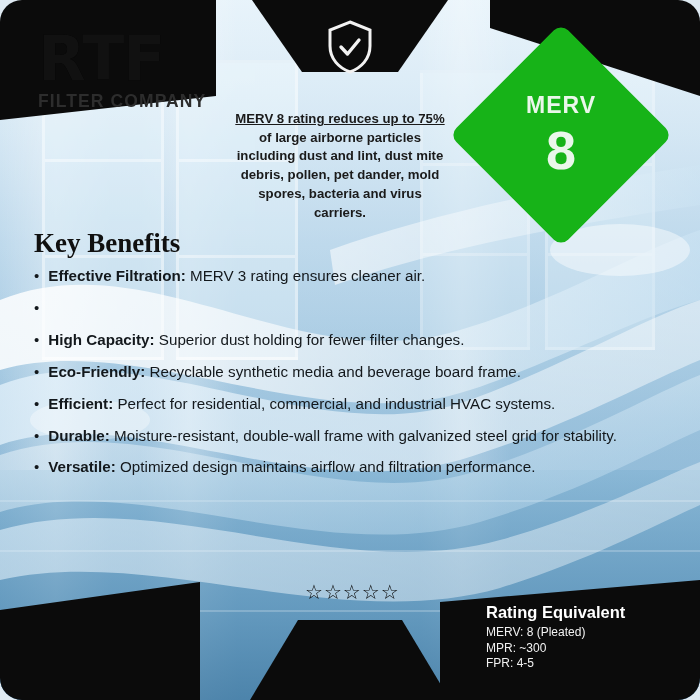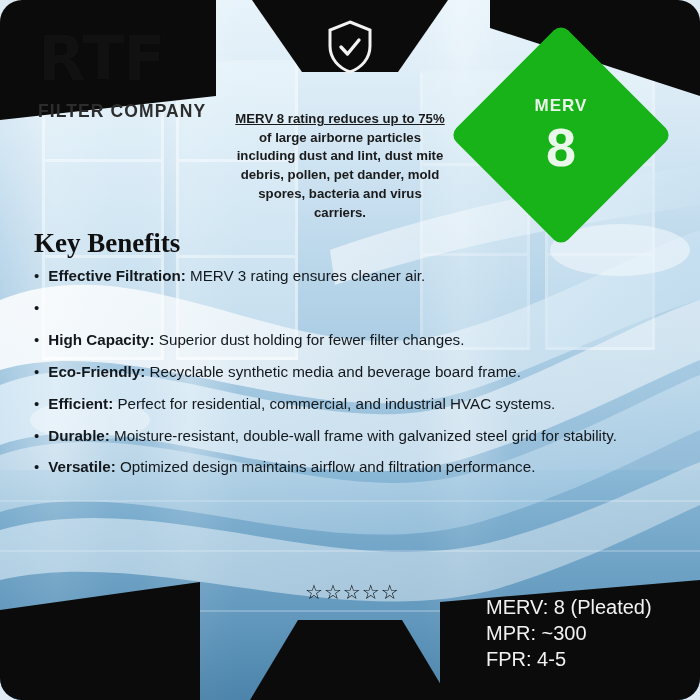--- a/index.html
+++ b/index.html
@@ -93,21 +93,21 @@
     -webkit-text-stroke:0px;
     text-shadow:
       0 0 0 #000;
   }
   .logo-sub {
     font-family:"Liberation Sans", sans-serif;
     font-weight:bold;
     font-size:17.5px;
     letter-spacing:1.1px;
     color:#2d2d2d;
-    margin-top:12px;
+    margin-top:2px;
   }
 
   
   .shield-wrap {
     position:absolute; left:327px; top:20px; width:46px; height:54px;
   }
 
   
   .merv-blurb {
     position:absolute; left:232px; top:110px; width:216px;
@@ -128,21 +128,21 @@
     border-radius:10px;
   }
   .diamond-inner {
     position:absolute; left:482px; top:56px; width:158px; height:158px;
     display:flex; flex-direction:column;
     align-items:center; justify-content:center;
     color:#eaf7ea;
     font-weight:bold;
     line-height:1;
   }
-  .diamond-label { font-size:17px; letter-spacing:1px; }
+  .diamond-label { font-size:23px; letter-spacing:1px; }
   .diamond-num { font-size:54px; margin-top:6px; }
 
   
   .kb-title {
     position:absolute; left:34px; top:228px;
     font-size:27px; font-weight:bold; color:#101010;font-family:Liberation Serif, serif;
   }
   .kb-list {
     position:absolute; left:34px; top:266px; width:628px;
   }
@@ -164,21 +164,21 @@
     font-size:20px;
     letter-spacing:1px;
   }
 
   
   .rating {
     position:absolute; right:24px; bottom:28px;
     text-align:left; width:190px;
   }
   .rating-title { font-size:16.5px; font-weight:bold; color:#fff; margin-bottom:3px; }
-  .rating-line { font-size:20px; color:#f2f2f2; line-height:1.3; }
+  .rating-line { font-size:12px; color:#f2f2f2; line-height:1.3; }
 </style>
 </head>
 <body>
 
 <div id="page">
 
   <div class="bg-room"></div>
   <div class="window win1">
     <div class="mullion-h" style="top:96px"></div>
       <div class="mullion-h" style="top:192px"></div>
@@ -284,18 +284,19 @@
       <span class="kb-bullet">•</span>
       <span><b>Versatile:</b><span> Optimized design maintains airflow and filtration performance.</span></span>
     </div>
   </div>
 
   <div class="stars">
     <span>☆☆☆☆☆</span>
   </div>
 
   <div class="rating">
+    <div class="rating-title">Rating Equivalent</div>
     <div class="rating-line">MERV: 8 (Pleated)</div>
     <div class="rating-line">MPR: ~300</div>
     <div class="rating-line">FPR: 4-5</div>
   </div>
 
 </div>
 
 </body></html>

